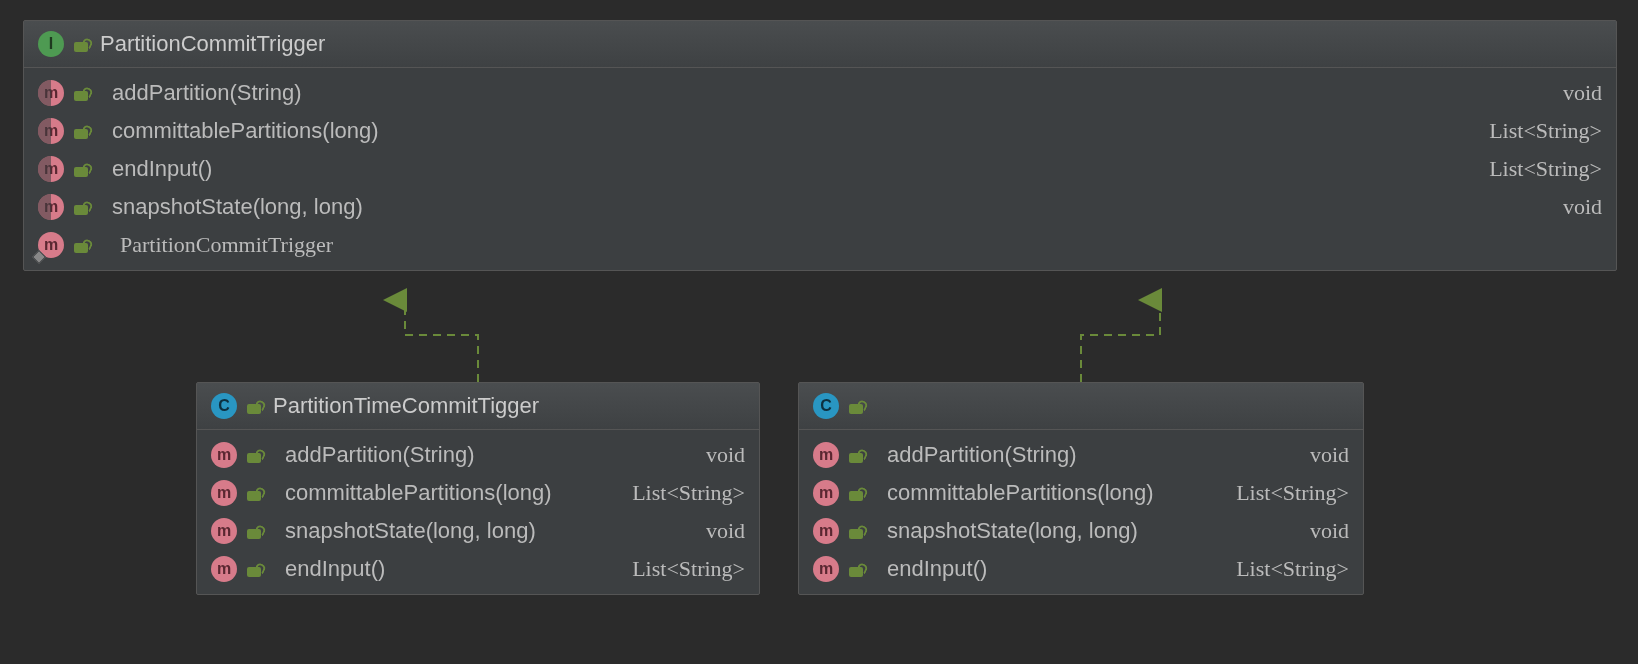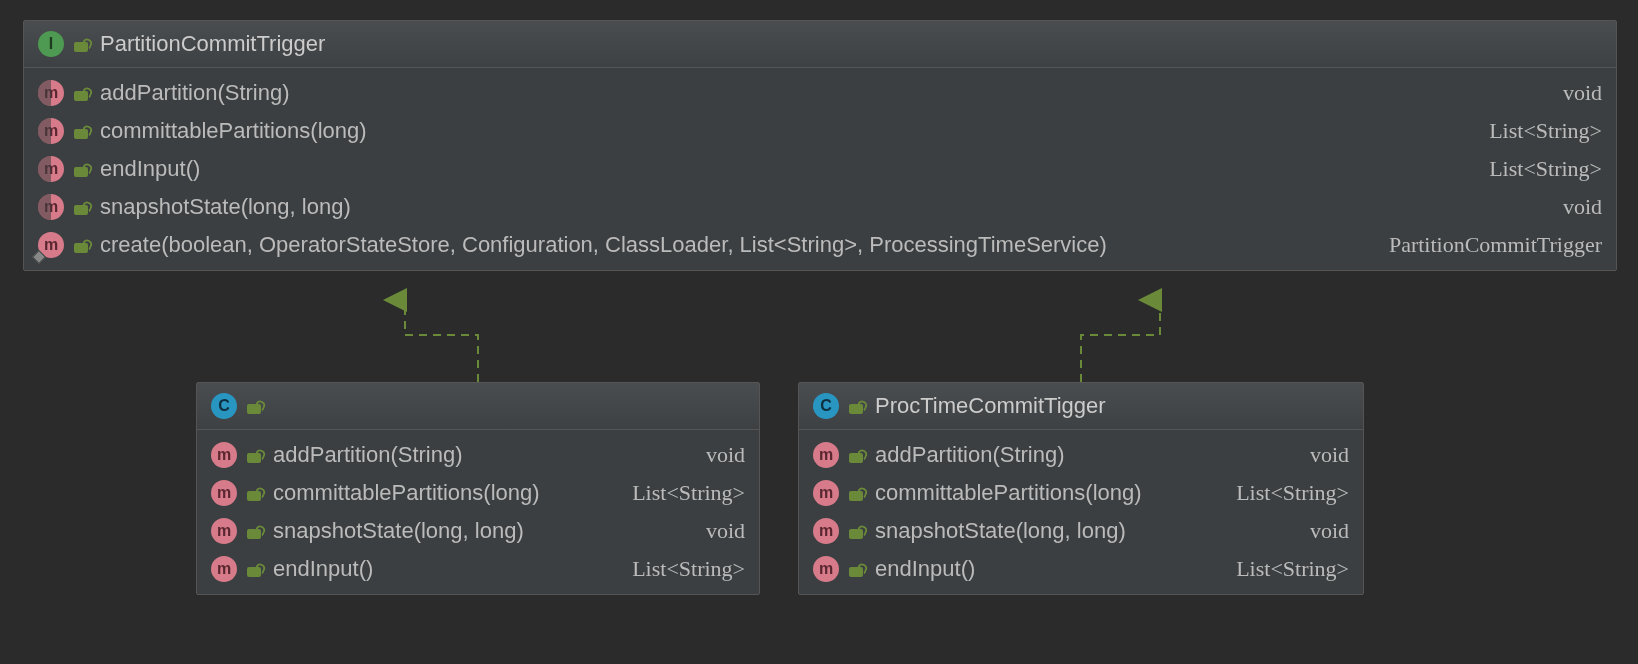--- a/index.html
+++ b/index.html
@@ -31,20 +31,21 @@
   .uml-row {
     display: flex;
     align-items: center;
     padding: 6px 14px;
     font-size: 22px;
   }
   .uml-row .sig {
     flex: 1;
     white-space: nowrap;
     overflow: hidden;
+    margin-left: 12px;
   }
   .uml-row .ret {
     padding-left: 20px;
     white-space: nowrap;
     font-family: Liberation Serif, serif;
   }
   .title-text {
     font-size: 22px;
     color: #cccccc;
   }
@@ -153,30 +154,30 @@
       <span class="kind-icon kind-method half-fade">m</span>
       <span class="lock-icon lock-open"></span>
       <span class="sig">snapshotState(long, long)</span>
       <span class="ret">void</span>
     </div>
     <div class="uml-row">
       <span class="kind-icon kind-method">m
         <span class="diamond-badge"></span>
       </span>
       <span class="lock-icon lock-open"></span>
-      <span class="sig">create(boolean, OperatorStateStore, Configuration, ClassLoader, List&lt;String&gt;, ProcessingTimeService)</span>
       <span class="ret">PartitionCommitTrigger</span>
     </div>
   </div>
 </div>
 
 <div class="uml-box" id="box-child-a">
   <div class="uml-header">
     <span class="kind-icon kind-class">C</span>
     <span class="lock-icon lock-open"></span>
+    <span class="title-text">PartitionTimeCommitTigger</span>
   </div>
   <div class="uml-body">
     <div class="uml-row">
       <span class="kind-icon kind-method">m</span>
       <span class="lock-icon lock-open"></span>
       <span class="sig">addPartition(String)</span>
       <span class="ret">void</span>
     </div>
     <div class="uml-row">
       <span class="kind-icon kind-method">m</span>
@@ -196,21 +197,20 @@
       <span class="sig">endInput()</span>
       <span class="ret">List&lt;String&gt;</span>
     </div>
   </div>
 </div>
 
 <div class="uml-box" id="box-child-b">
   <div class="uml-header">
     <span class="kind-icon kind-class">C</span>
     <span class="lock-icon lock-open"></span>
-    <span class="title-text">ProcTimeCommitTigger</span>
   </div>
   <div class="uml-body">
     <div class="uml-row">
       <span class="kind-icon kind-method">m</span>
       <span class="lock-icon lock-open"></span>
       <span class="sig">addPartition(String)</span>
       <span class="ret">void</span>
     </div>
     <div class="uml-row">
       <span class="kind-icon kind-method">m</span>

